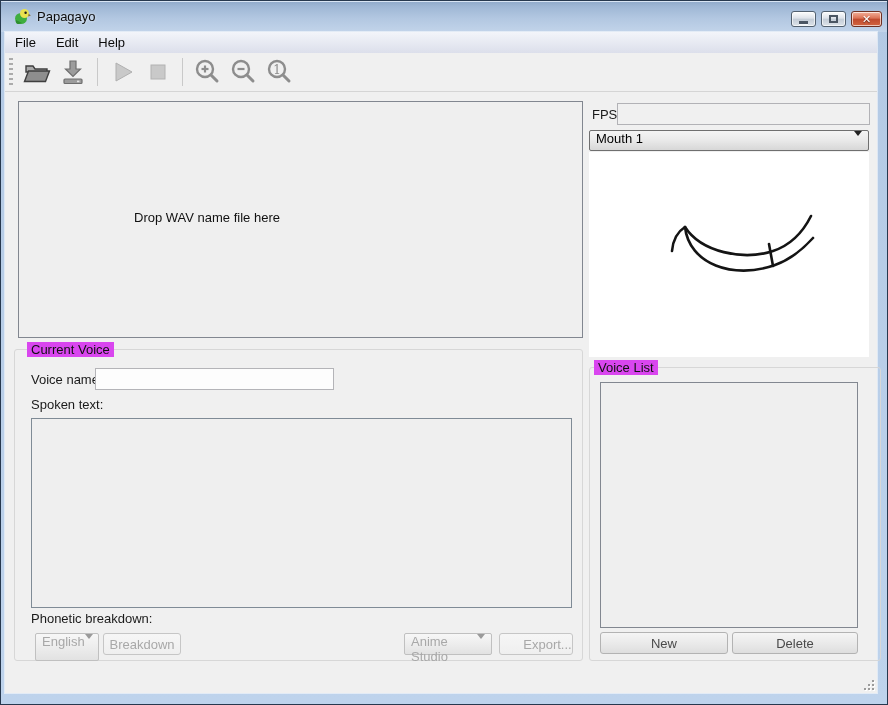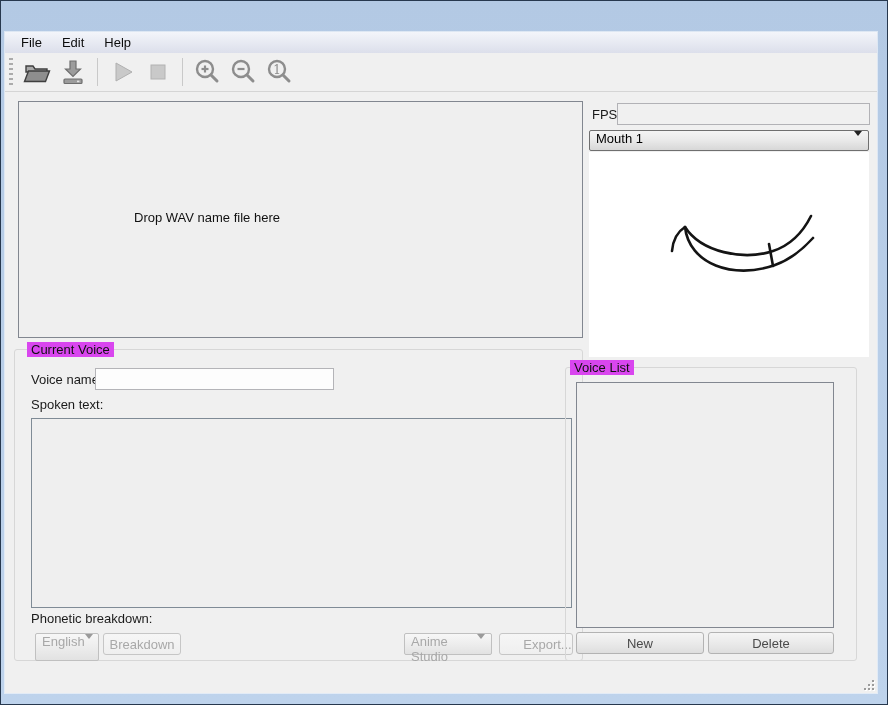--- a/index.html
+++ b/index.html
@@ -29,21 +29,21 @@
   .glyph-max{position:absolute;left:7px;top:3px;width:9px;height:8px;border:2px solid #4b5663;
     background:transparent;}
   .glyph-close{position:absolute;left:0;top:1px;width:100%;text-align:center;
     color:#fff;font-size:11px;font-weight:bold;text-shadow:0 1px 1px rgba(0,0,0,.5);line-height:13px;}
 
   
   .client{position:absolute;left:4px;top:31px;right:10px;bottom:11px;background:#f0f0f0;
     box-shadow:0 0 0 1px rgba(255,255,255,.55);}
 
   .menubar{position:absolute;left:0;top:0;right:0;height:21px;
-    background:linear-gradient(180deg,#f3f5fa,#dcdfeb);display:flex;align-items:center;padding-left:6px;}
+    background:linear-gradient(180deg,#f3f5fa,#dcdfeb);display:flex;align-items:center;padding-left:0;}
   .menu-item{padding:2px 10px;color:#0c0c0c;cursor:default;}
 
   .toolbar{position:absolute;left:0;top:21px;right:0;height:39px;background:#f0f0f0;
     border-bottom:1px solid #d5d5d5;display:flex;align-items:center;padding-left:4px;}
   .tb-handle{width:4px;height:28px;margin-right:6px;
     background:repeating-linear-gradient(to bottom,#ababab 0 2px,transparent 2px 5px);}
   .tb-btn{width:36px;height:34px;display:flex;align-items:center;justify-content:center;border-radius:3px;}
   .tb-sep{width:1px;height:28px;background:#c9c9c9;margin:0 6px;}
 
   
@@ -62,21 +62,21 @@
     border-right:4px solid transparent;border-top:5px solid #9a9a9a;}
   .mouth-combo{left:584px;top:98px;width:280px;height:21px;color:#000;
     border-color:#6f6f6f;background:linear-gradient(180deg,#f4f4f4,#e9e9e9 50%,#d7d7d7);}
   .mouth-combo .arrow{border-top-color:#222;}
   .mouth-view{position:absolute;left:584px;top:120px;width:280px;height:205px;background:#ffffff;}
 
   
   .groupbox{position:absolute;border:1px solid #d7d7d7;border-radius:3px;}
   .groupbox>.gb-title{position:absolute;top:-8px;left:12px;background:#d946ef;padding:0 4px;color:#111;}
   .gb-current-voice{left:9px;top:317px;width:569px;height:312px;}
-  .gb-voice-list{left:560px;top:335px;width:292px;height:294px;padding-left:26px;}
+  .gb-voice-list{left:584px;top:335px;width:292px;height:294px;padding-left:26px;}
   .gb-voice-list>.gb-title{left:4px;}
 
   .lbl-voice-name{position:absolute;left:16px;top:22px;}
   .voice-name-input{position:absolute;left:80px;top:18px;width:239px;height:22px;
     border:1px solid #b4b4b8;background:#fdfdfd;font:inherit;padding:0 4px;}
   .lbl-spoken{position:absolute;left:16px;top:47px;}
   .spoken-textarea{position:absolute;left:16px;top:68px;width:541px;height:190px;
     border:1px solid #7f8b96;background:#efefef;resize:none;font:inherit;}
   .lbl-phonetic{position:absolute;left:16px;top:261px;}
 
@@ -97,20 +97,41 @@
   .btn-delete{left:142px;top:264px;width:126px;}
 
   .size-grip{position:absolute;right:1px;bottom:1px;width:14px;height:14px;}
   .size-grip i{position:absolute;width:2px;height:2px;background:#9b9b9b;box-shadow:1px 1px 0 #fff;}
 </style>
 </head>
 <body>
 
 <div class="window">
 
+  <div class="titlebar">
+    <svg class="app-icon" viewBox="0 0 17 17">
+      <ellipse cx="7" cy="10.5" rx="6" ry="5.5" fill="#3fae3f"></ellipse>
+      <path d="M2 12 C1 14 2.5 16.5 5 16 L8 15 Z" fill="#2f8f2f"></path>
+      <circle cx="10.5" cy="5.5" r="4.5" fill="#e9e14e"></circle>
+      <circle cx="11.6" cy="4.7" r="1.2" fill="#1c1c1c"></circle>
+      <path d="M14.6 5.8 L16.8 7.4 L14.2 8.6 Z" fill="#8a6d2f"></path>
+    </svg>
+    <span class="title-text">Papagayo</span>
+    <div class="controls">
+      <div class="winbtn">
+          <span class="glyph-min"></span>
+        </div>
+      <div class="winbtn">
+          <span class="glyph-max"></span>
+        </div>
+      <div class="winbtn close">
+          <span class="glyph-close">✕</span>
+        </div>
+    </div>
+  </div>
 
   <div class="client">
 
     <div class="menubar">
       <span class="menu-item">File</span>
       <span class="menu-item">Edit</span>
       <span class="menu-item">Help</span>
     </div>
 
     <div class="toolbar">

